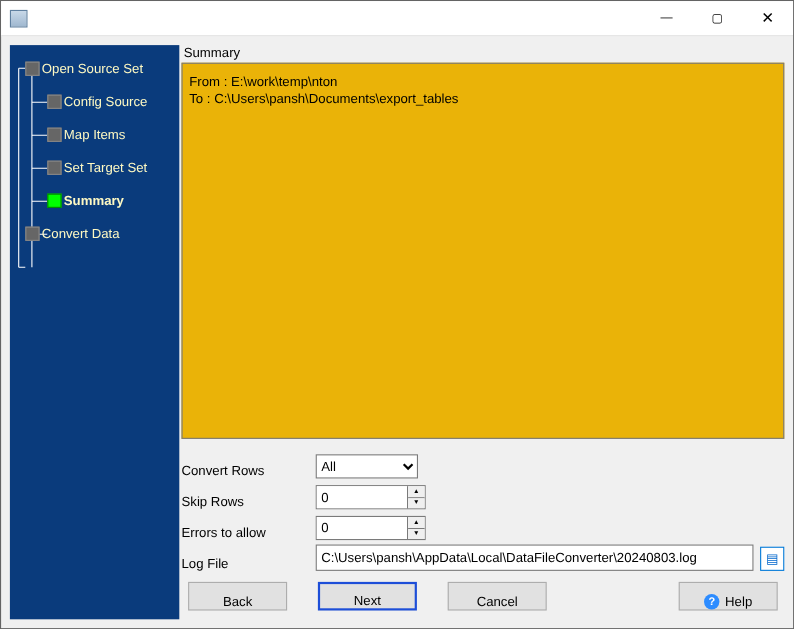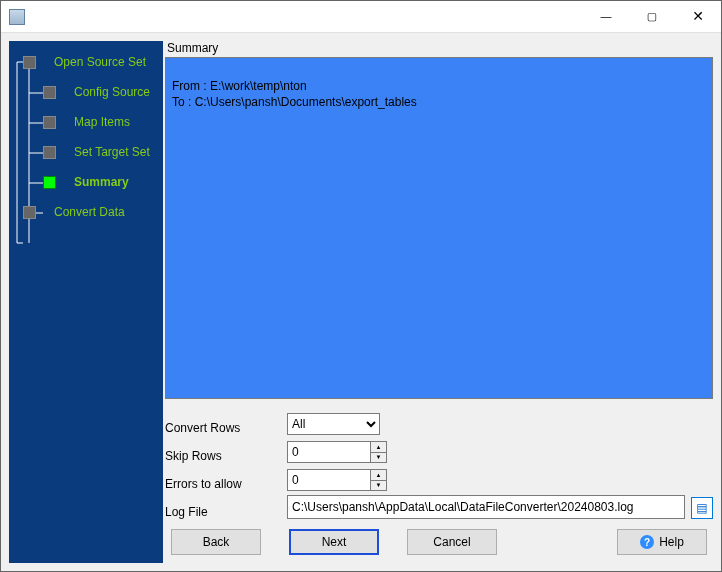--- a/index.html
+++ b/index.html
@@ -14,49 +14,49 @@
   .titlebar .winctrls .close { font-size: 14px; }
 
   
   .client { flex: 1; display: flex; padding: 8px; gap: 2px; }
 
   
   .sidebar { width: 154px; background: #0a3b7c; color: #fff; padding-top: 6px; position: relative; }
   .node { display: flex; align-items: center; height: 30px; position: relative; }
   .node .box { width: 13px; height: 13px; background: #666; border: 1px solid #888; flex: none; }
   .node .box.active { background: #00ff00; border-color: #008000; }
-  .node .lbl { margin-left: 18px; color: #84cc16; white-space: nowrap; }
+  .node .lbl { margin-left: 2px; color: #fef9c3; white-space: nowrap; }
   .node.active .lbl { font-weight: bold; }
   .node.root { padding-left: 14px; }
   .node.child { padding-left: 34px; }
   
   .sidebar svg { position:absolute; top:0; left:0; pointer-events:none; }
 
   
   .rightpane { flex: 1; display: flex; flex-direction: column; }
   .panel-title { color: #000; margin: 0 0 2px 2px; }
-  .summary-box { flex: 1; background: #3b82f6; border: 1px solid #7a7a7a; padding: 20px 6px; color: #000; line-height: 16px; overflow: auto; white-space: pre; }
+  .summary-box { flex: 1; background: #eab308; border: 1px solid #7a7a7a; padding: 8px 6px; color: #000; line-height: 16px; overflow: auto; white-space: pre; }
 
   .form { margin-top: 10px; }
   .form-row { display: flex; align-items: flex-end; height: 26px; margin-bottom: 2px; }
   .form-label { width: 122px; color: #000; }
   .form-row select, .form-row .spin, .form-row input[type=text] { border: 1px solid #7a7a7a; background: #fff; color: #000; }
   .form-row select { width: 93px; height: 22px; }
   .spin { display: flex; width: 100px; height: 22px; }
   .spin input { flex: 1; border: none; padding: 0 4px; outline: none; min-width: 0; }
   .spin .arrows { width: 16px; display: flex; flex-direction: column; border-left: 1px solid #7a7a7a; }
   .spin .arrows div { flex: 1; display: flex; align-items: center; justify-content: center; font-size: 6px; background: #efefef; border-bottom: 1px solid #7a7a7a; }
   .spin .arrows div:last-child { border-bottom: none; }
   .logrow input[type=text] { flex: 1; height: 22px; padding: 11px 4px; }
   .logbtn { width: 22px; height: 22px; border: 1px solid #0078d7; background: #fff; display: flex; align-items: center; justify-content: center; margin-left: 6px; color:#0066cc; font-size:12px; }
 
   
   .navbar { display: flex; align-items: center; padding: 8px 6px 8px 6px; }
   .navbar .spacer { flex: 1; }
-  .btn { width: 90px; height: 26px; border: 1px solid #adadad; background: #e1e1e1; color: #000; display: inline-flex; align-items: center; justify-content: center; margin-right: 28px; }
+  .btn { width: 90px; height: 26px; border: 1px solid #adadad; background: #e1e1e1; color: #000; display: inline-flex; align-items: flex-end; justify-content: center; margin-right: 28px; }
   .btn.primary { border: 2px solid #1d4ed8; background: #e1e1e1; }
   .btn.help { margin-right: 0; }
   .btn .helpicon { width: 14px; height: 14px; border-radius: 50%; background: #2d8cff; color: #fff; display: inline-flex; align-items: center; justify-content: center; font-size: 10px; margin-right: 5px; font-weight: bold; }
 </style>
 </head>
 <body>
 
 <div class="titlebar">
   <div class="icon"></div>
   <div class="winctrls">

